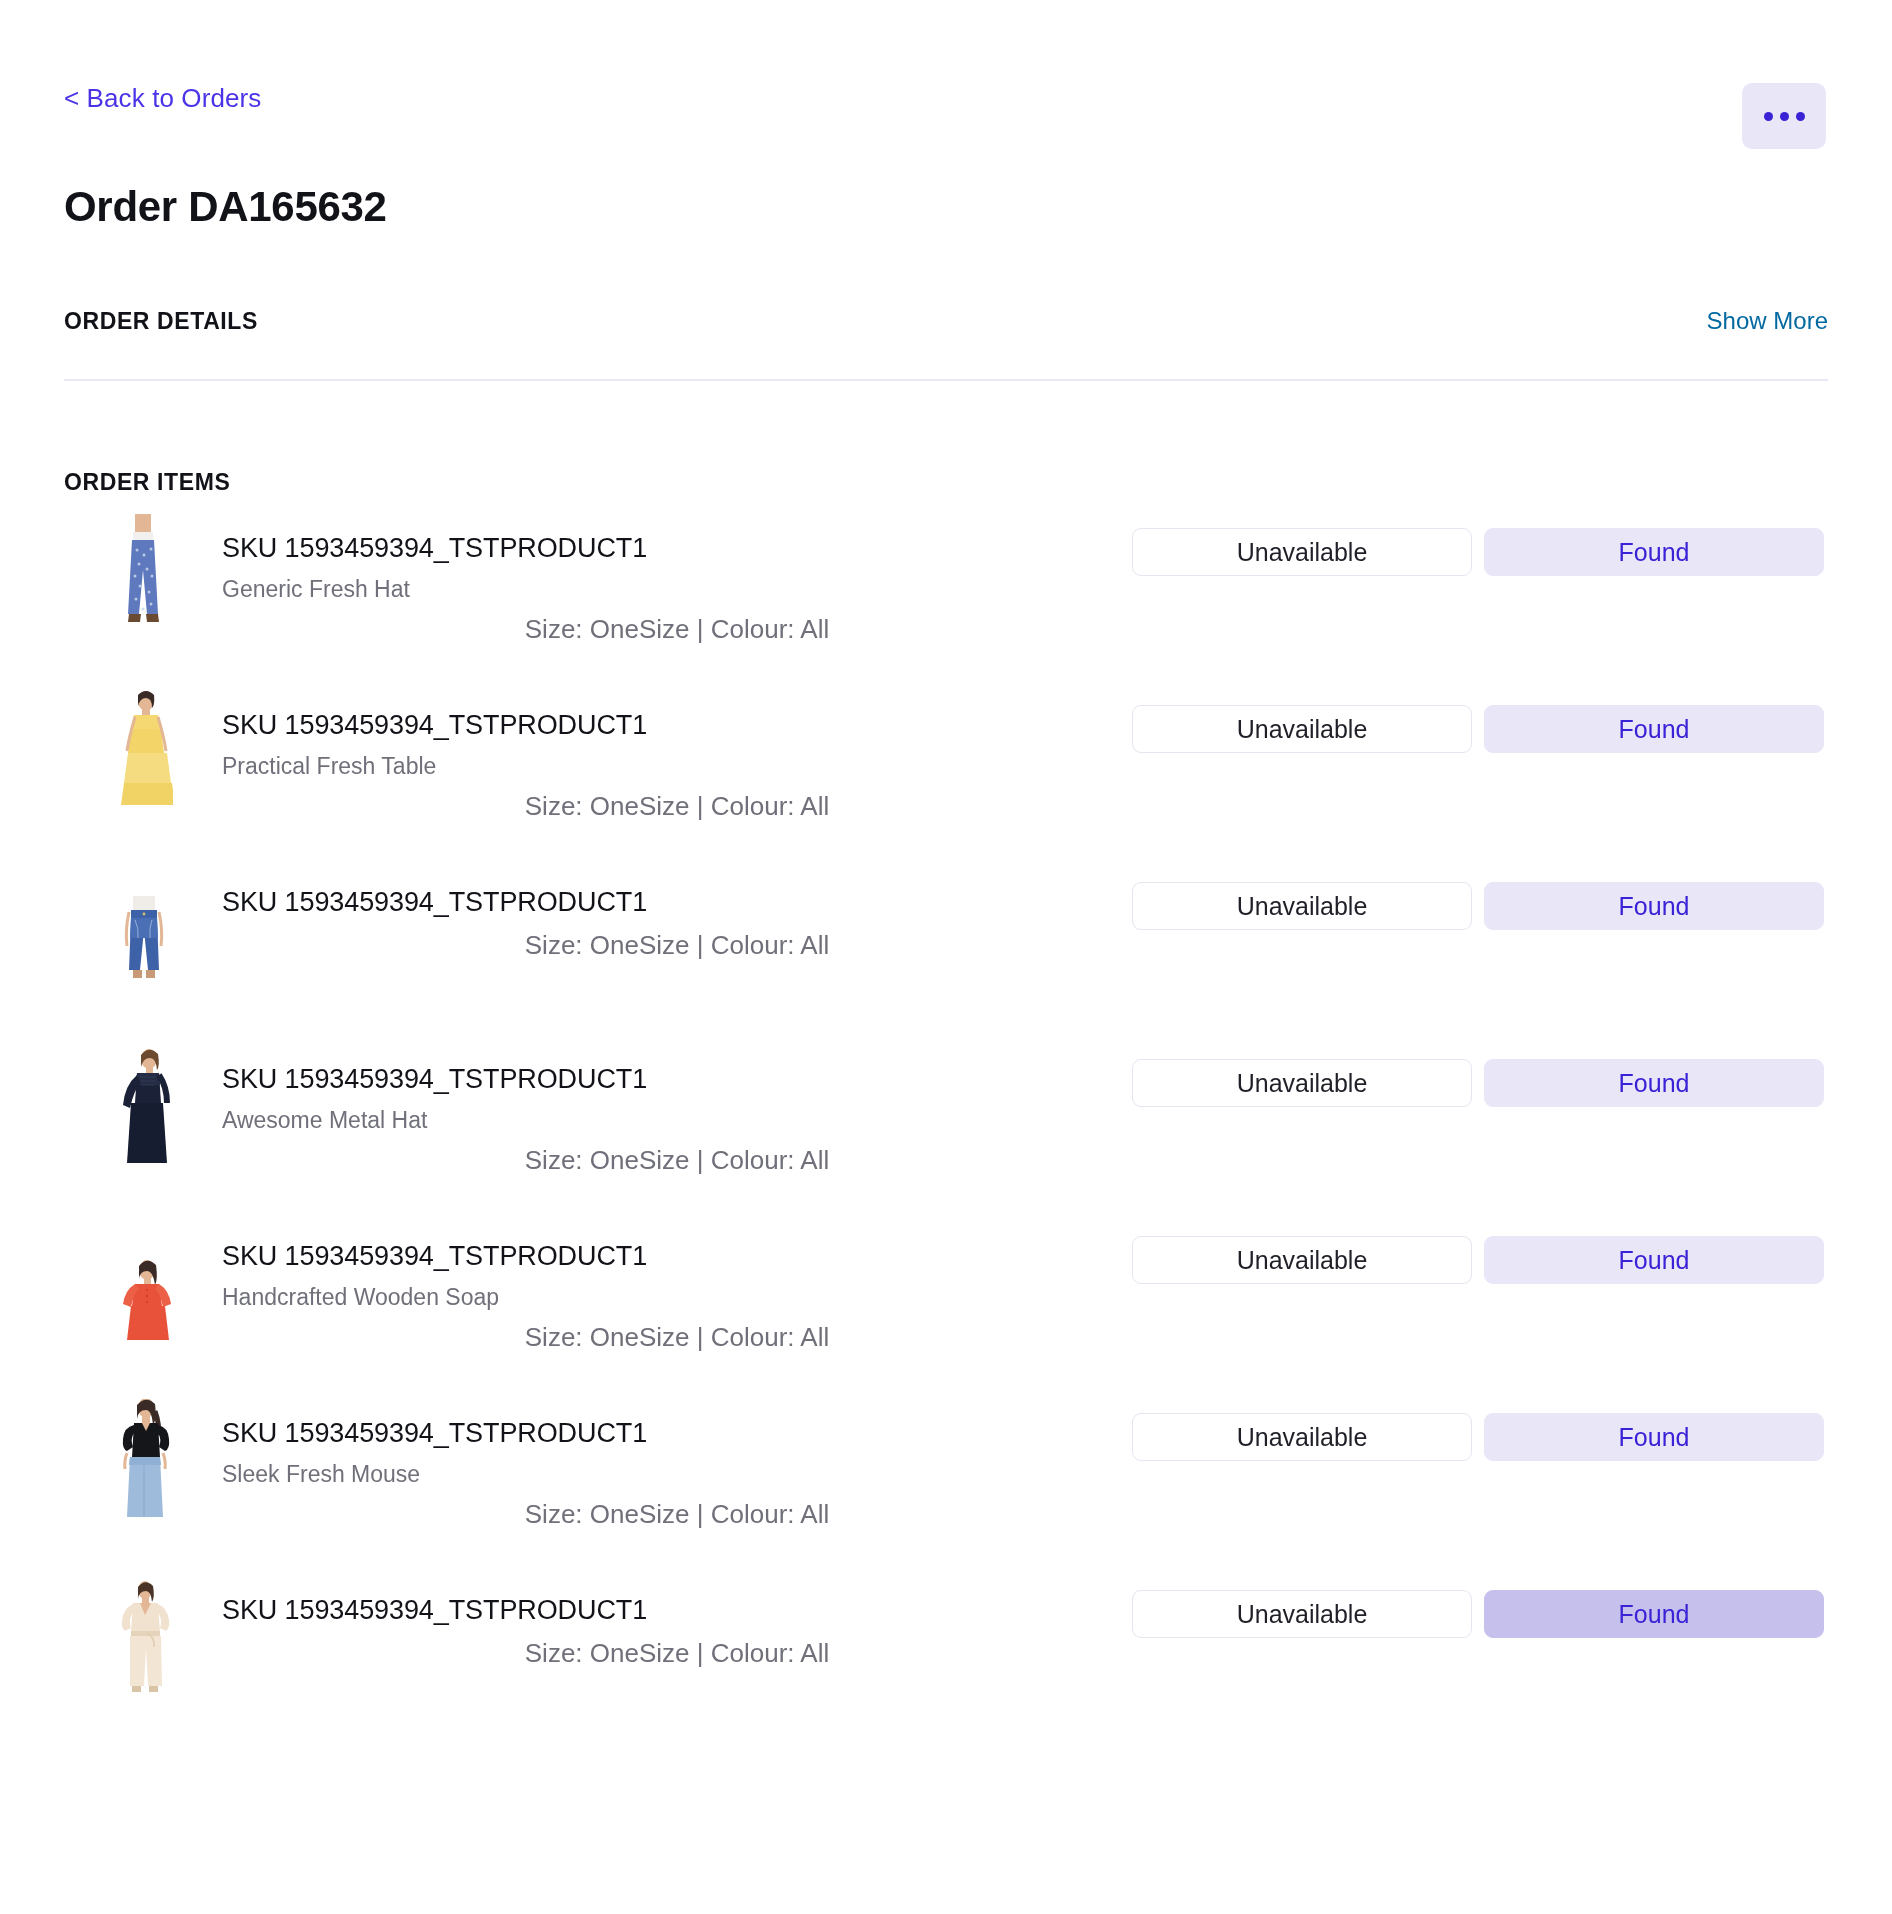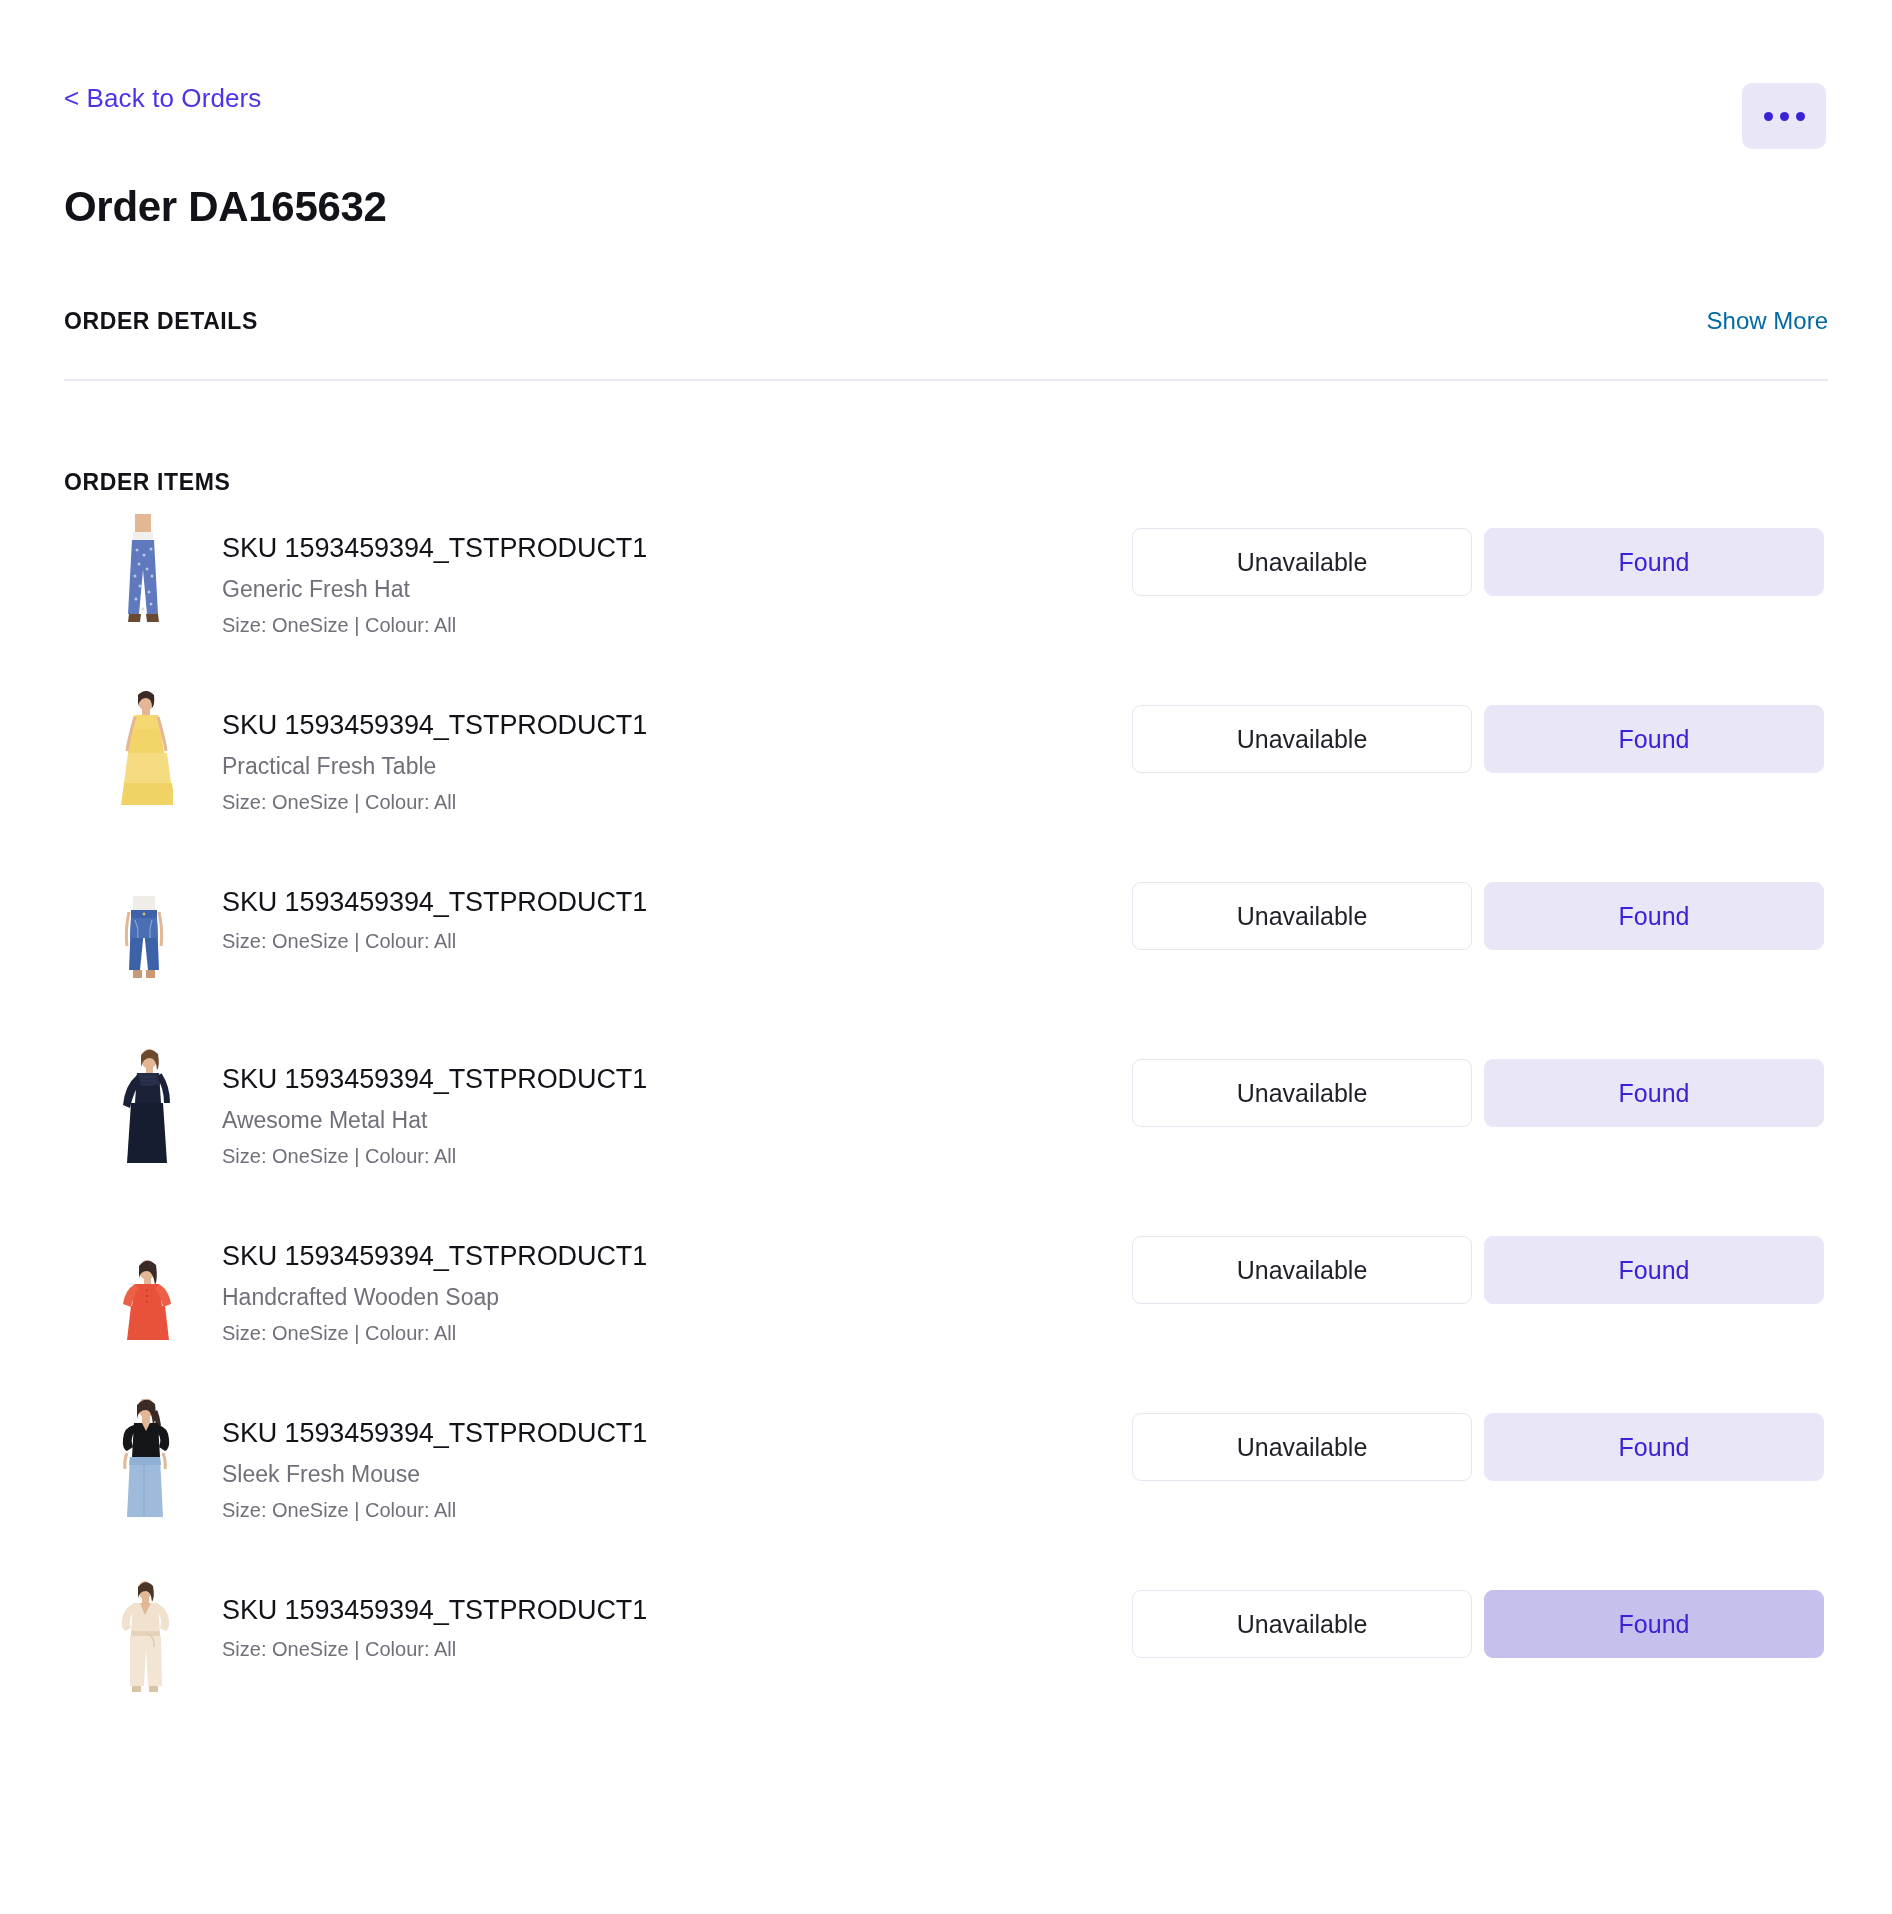--- a/index.html
+++ b/index.html
@@ -156,36 +156,37 @@
     line-height: 1.25;
     letter-spacing: -0.1px;
   }
   .item-name {
     font-size: 23px;
     color: #6F7079;
     margin-top: 9px;
     line-height: 1.25;
   }
   .item-variant {
-    font-size: 20px;
+    font-size: 26px;
     color: #6F7079;
     margin-top: 9px;
     line-height: 1.25;
+    text-align: center;
   }
 
   .actions-cell {
     flex: 0 0 auto;
     display: flex;
     gap: 12px;
     padding-top: 18px;
     margin-right: 4px;
   }
   .btn {
     width: 340px;
-    height: 68px;
+    height: 48px;
     border-radius: 9px;
     font-size: 25px;
     font-family: "Liberation Sans", sans-serif;
     display: flex;
     align-items: center;
     justify-content: center;
     cursor: pointer;
     border: 1.6px solid transparent;
     line-height: 1;
   }

